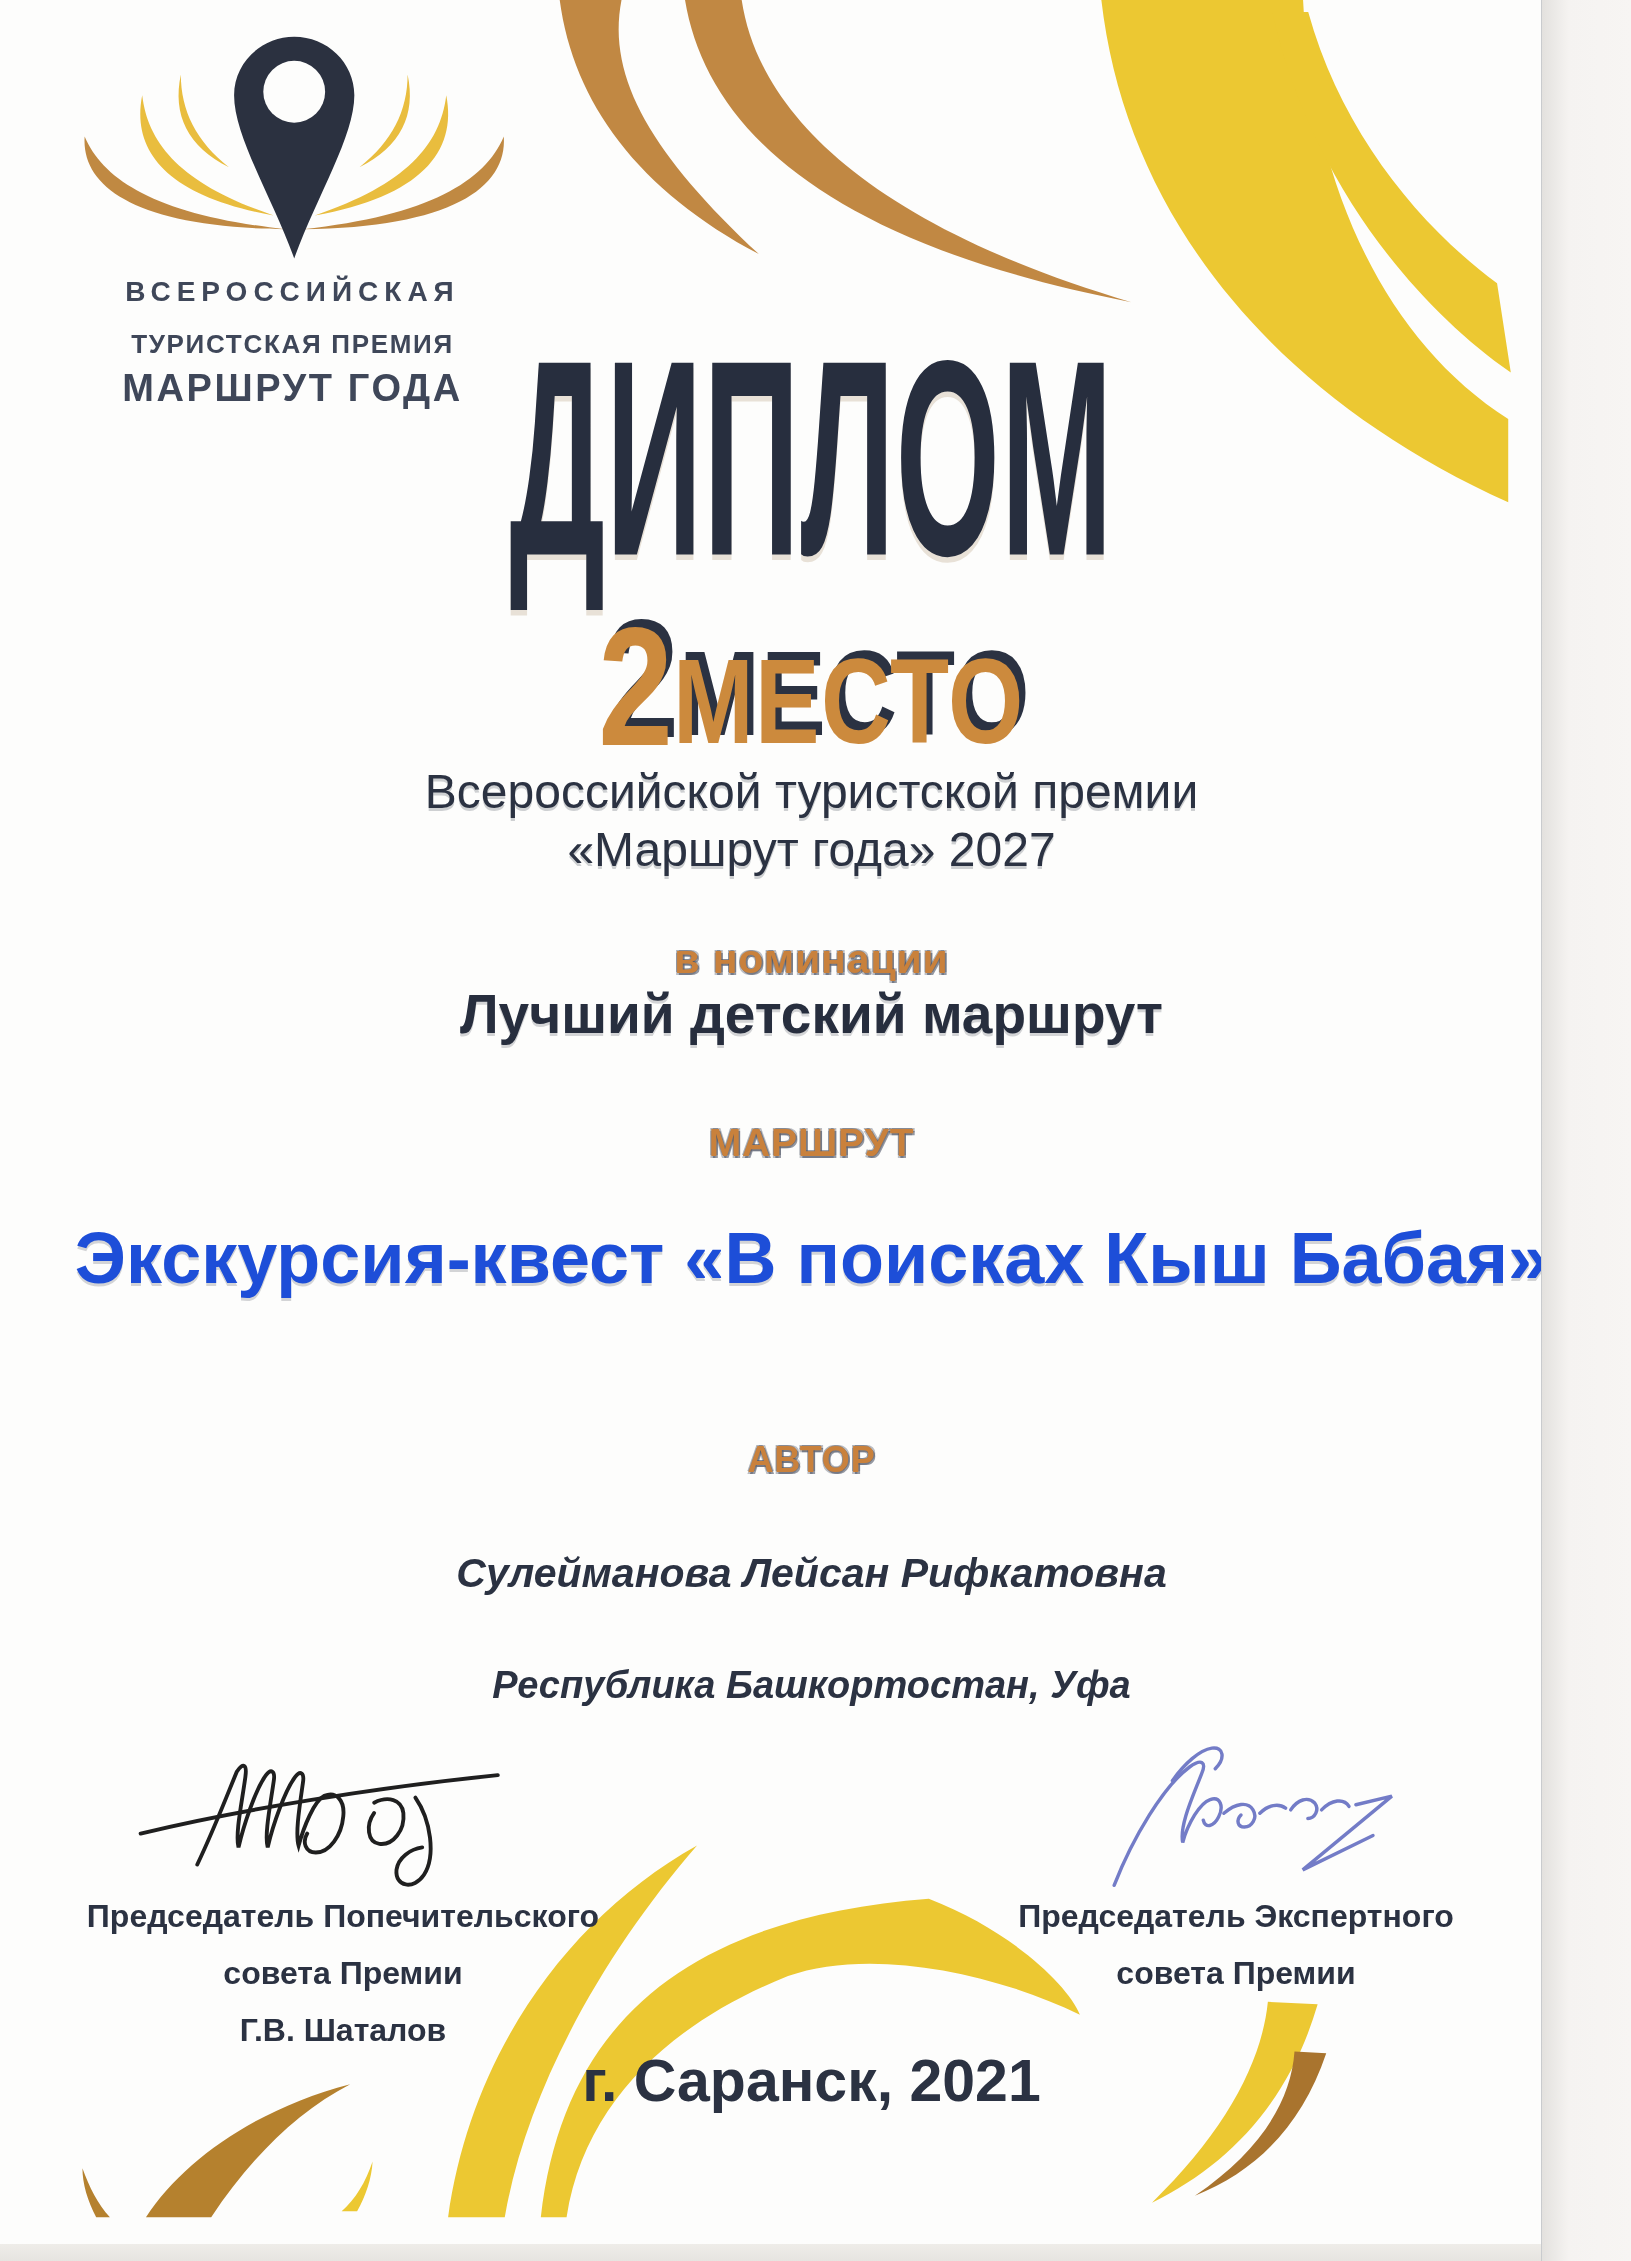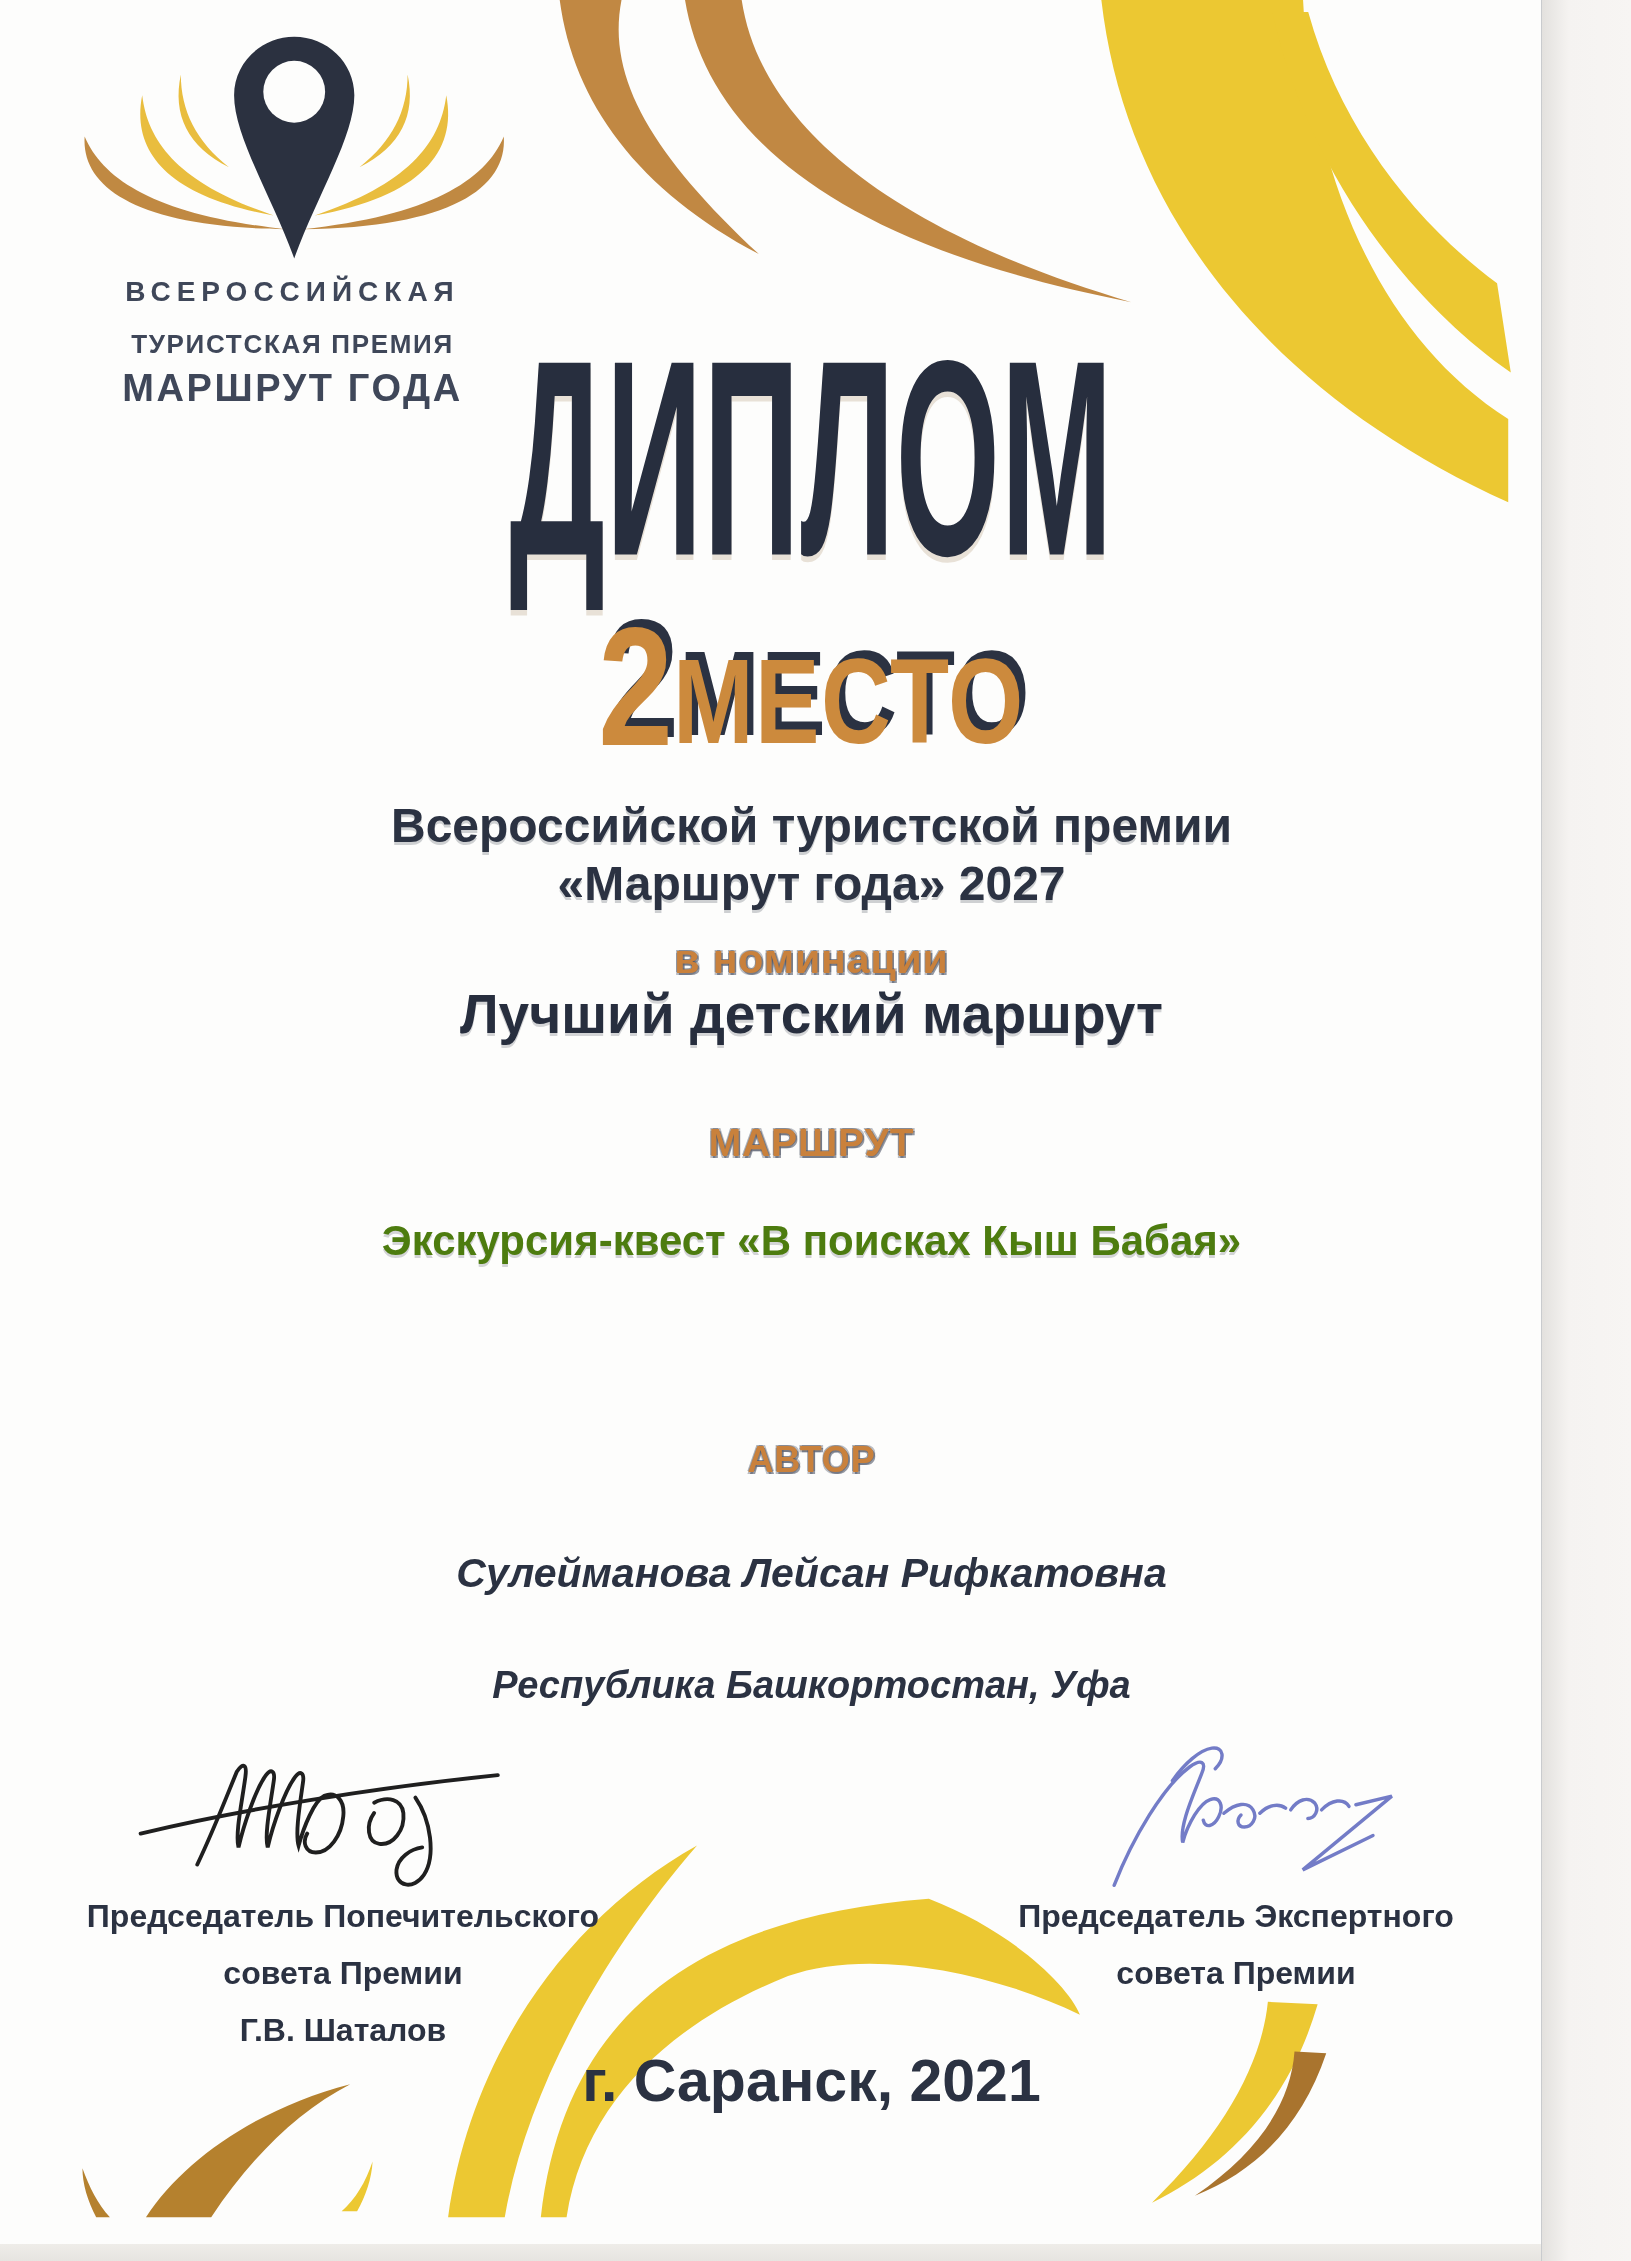--- a/index.html
+++ b/index.html
@@ -37,33 +37,33 @@
     top:603px;
     display:flex;justify-content:center;align-items:flex-end;
     transform:scaleX(0.8);transform-origin:50% 100%;
     color:#cc8a3d;
     text-shadow:7.7px -7.7px 0 #2b3242;
     font-weight:bold;line-height:1;white-space:nowrap;
   }
   .place-num{font-size:168px;}
   .place-word{font-size:121px;margin-bottom:9.4px;letter-spacing:1.7px;}
 
-  .award{top:799px;font-size:48px;font-weight:bold;color:#2b3242;text-shadow:0 2.6px 0 rgba(43,50,66,0.22);}
+  .award{top:765px;font-size:48px;font-weight:normal;color:#2b3242;text-shadow:0 2.6px 0 rgba(43,50,66,0.22);}
   .award div{height:58px;line-height:53px;}
 
   .small-label{
     font-weight:bold;
     color:#c9813c;
     text-shadow:1.7px 1.7px 0 #38405288, -0.9px -0.9px 0 #38405266, 1.7px -0.9px 0 #38405255, -0.9px 1.7px 0 #38405255;
     letter-spacing:0.9px;
   }
   .nom-label{top:936px;font-size:41px;}
   .nom-value{top:982px;font-size:55px;font-weight:bold;color:#272e3e;text-shadow:0 2.6px 0 rgba(43,50,66,0.2);}
   .route-label{top:1121px;font-size:39px;}
-  .route-value{top:1217px;font-size:42px;font-weight:bold;color:#4d7c0f;text-shadow:0 2.6px 0 rgba(43,50,66,0.2);}
+  .route-value{top:1217px;font-size:72px;font-weight:bold;color:#1d4ed8;text-shadow:0 2.6px 0 rgba(43,50,66,0.2);}
   .author-label{top:1439px;font-size:36px;}
   .author-name{top:1550px;font-size:41px;font-weight:bold;font-style:italic;color:#2b3242;}
   .author-region{top:1664px;font-size:38px;font-weight:bold;font-style:italic;color:#2b3242;}
 
   .sig-block{width:532px;text-align:center;font-size:32px;font-weight:bold;color:#2b3242;}
   .sig-block div{height:57px;line-height:52px;}
   .sig-left{top:1890px;left:77px;}
   .sig-right{top:1890px;left:970px;}
 
   .footer-line{top:2047px;font-size:59px;font-weight:bold;color:#2b3242;}

